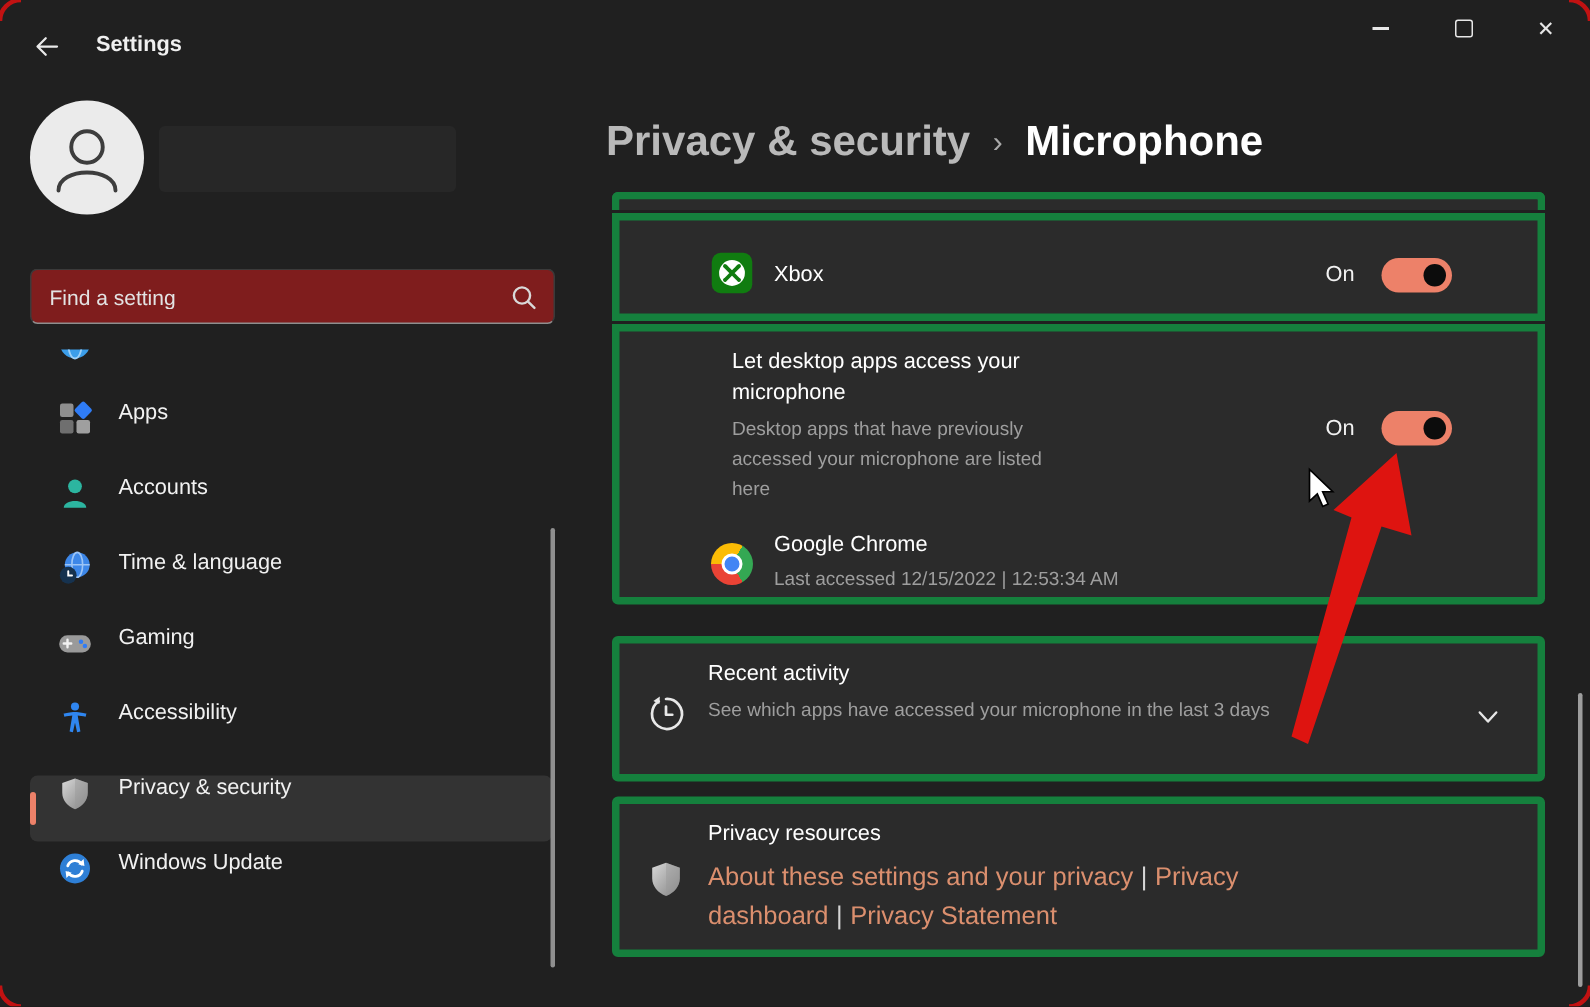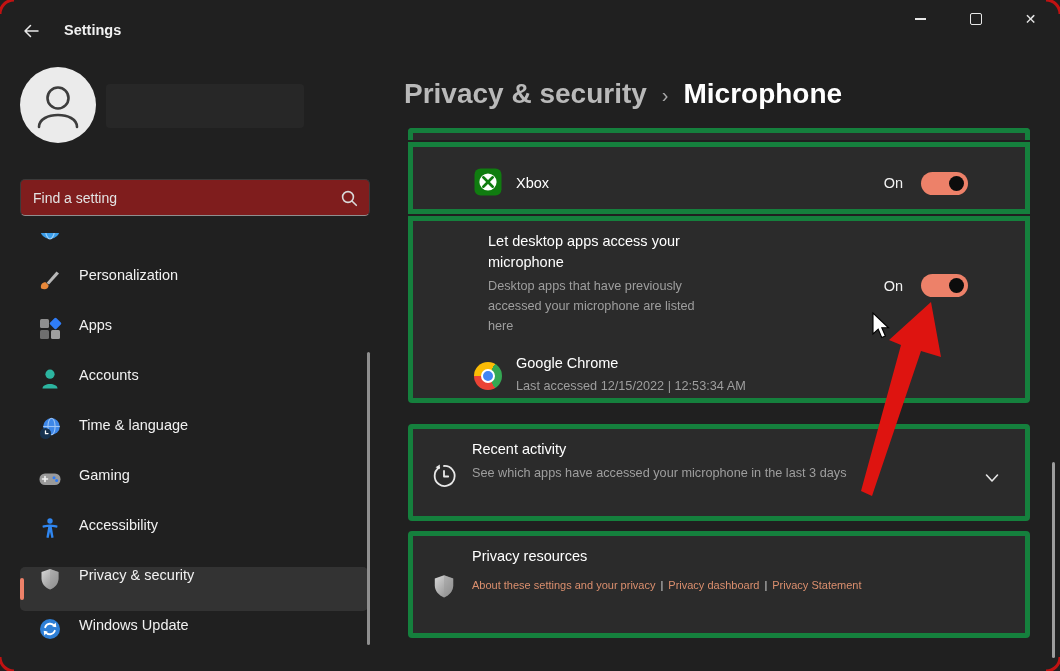--- a/index.html
+++ b/index.html
@@ -119,27 +119,20 @@
 
     <div class="nav-item">
       <svg class="nico" viewBox="0 0 24 24">
         <circle cx="12" cy="12" r="10" fill="#3C9EEA"></circle>
         <ellipse cx="12" cy="12" rx="4.5" ry="10" fill="none" stroke="#9ed0f7" stroke-width="1.2"></ellipse>
         <path d="M2.5 12 H21.5" stroke="#9ed0f7" stroke-width="1.2"></path>
       </svg>
       <span class="nlabel">Network &amp; internet</span>
     </div>
 
-    <div class="nav-item">
-      <svg class="nico" viewBox="0 0 24 24">
-        <path d="M8.5 16 L18.5 4.5 L21 6.5 L11 17.5 Z" fill="#b8b8b8"></path>
-        <path d="M3.2 21.5 c-1.2-3.5 1-6.2 4.4-6.2 l3 3 c0 3.6-3.6 4.9-7.4 3.2 z" fill="#e8883a"></path>
-      </svg>
-      <span class="nlabel">Personalization</span>
-    </div>
 
     <div class="nav-item">
       <svg class="nico" viewBox="0 0 24 24">
         <rect x="2" y="2" width="9" height="9" rx="1.5" fill="#8f8f8f"></rect>
         <rect x="2" y="13" width="9" height="9" rx="1.5" fill="#6f6f6f"></rect>
         <rect x="13" y="13" width="9" height="9" rx="1.5" fill="#9f9f9f"></rect>
         <rect x="13" y="2" width="9" height="9" rx="1.5" fill="#2f7cf6" transform="rotate(45 17.5 6.5)"></rect>
       </svg>
       <span class="nlabel">Apps</span>
     </div>
@@ -267,21 +260,21 @@
     <defs>
         <linearGradient id="shg2" x1="0" y1="0" x2="1" y2="1">
       <stop offset="0" stop-color="#d8d8d8"></stop>
           <stop offset="1" stop-color="#838383"></stop>
     </linearGradient>
       </defs>
     <path d="M12 2 L20.5 5 V11.5 C20.5 16.5 17 20.5 12 22.5 C7 20.5 3.5 16.5 3.5 11.5 V5 Z" fill="url(#shg2)"></path>
     <path d="M12 2 L20.5 5 V11.5 C20.5 16.5 17 20.5 12 22.5 Z" fill="#9a9a9a" opacity="0.45"></path>
   </svg>
   <div class="abs row-title" style="left:59px;top:12px">Privacy resources</div>
-  <div class="abs" style="left:59px;top:36px;width:420px;font-size:11px;line-height:26px">
+  <div class="abs" style="left:59px;top:36px;width:420px;font-size:17px;line-height:26px">
     <span class="link">About these settings and your privacy</span><span class="link-sep">|</span><span class="link">Privacy dashboard</span><span class="link-sep">|</span><span class="link">Privacy Statement</span>
   </div>
 </div>
 
 <div class="main-scroll"></div>
 
 <svg class="overlay" viewBox="0 0 1060 671">
   <path d="M0,14 A14,14 0 0 1 14,0 M1046,0 A14,14 0 0 1 1060,14 M1060,657 A14,14 0 0 1 1046,671 M14,671 A14,14 0 0 1 0,657" fill="none" stroke="#c11212" stroke-width="3"></path>
   <polygon points="931,302 941,357 921,351 872,496 861,491 901,345 889,340" fill="#DE1410"></polygon>
   <polygon points="873,313 873,334 878.2,329.2 881.8,337.6 885.4,336 881.8,327.8 888.5,327.8" fill="#ffffff" stroke="#000000" stroke-width="1.1"></polygon>

